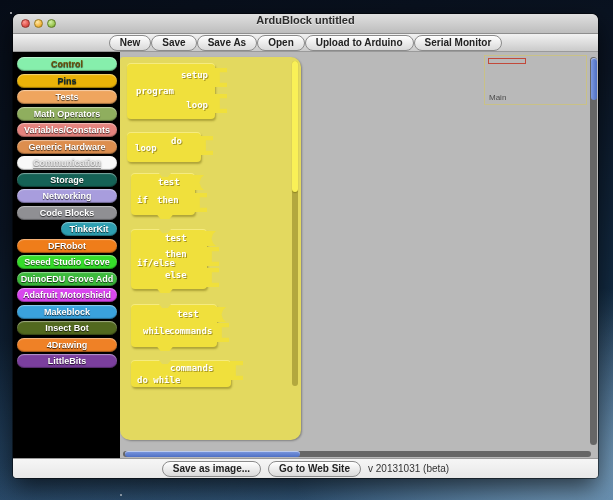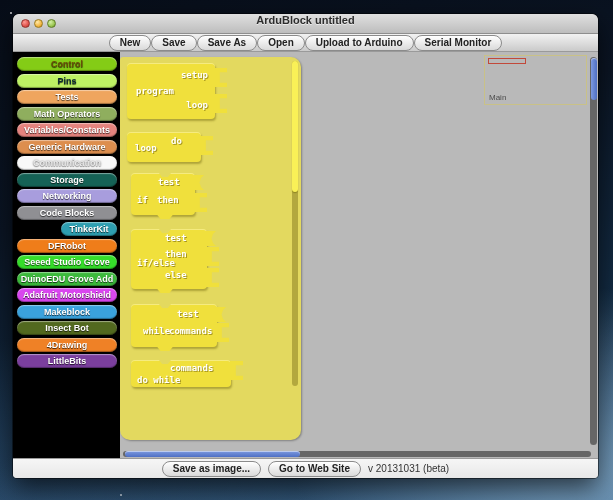--- a/index.html
+++ b/index.html
@@ -164,40 +164,40 @@
     <button class="pill-btn">Save</button>
     <button class="pill-btn">Save As</button>
     <button class="pill-btn">Open</button>
     <button class="pill-btn">Upload to Arduino</button>
     <button class="pill-btn">Serial Monitor</button>
   </div>
 
   <div class="content">
 
     <div class="sidebar">
-        <div class="cat" style="background: #84cc16; text-align: right;">
+        <div class="cat" style="background: #86efac; text-align: right;">
           <span style="color: rgb(107, 78, 7);">Control</span>
         </div>
-        <div class="cat" style="background: #bef264;">
+        <div class="cat" style="background: #eab308;">
           <span style="color: rgb(11, 42, 51);">Pins</span>
         </div>
         <div class="cat" style="background: rgb(239, 165, 94);">
           <span>Tests</span>
         </div>
         <div class="cat" style="background: rgb(143, 174, 94);">
           <span>Math Operators</span>
         </div>
         <div class="cat" style="background: rgb(228, 131, 126);">
           <span>Variables/Constants</span>
         </div>
         <div class="cat" style="background: rgb(221, 142, 78);">
           <span>Generic Hardware</span>
         </div>
         <div class="cat selected" style="background: rgb(248, 248, 248);">
-          <span style="color: rgb(233, 233, 233);">Communication</span>
+          <span style="color: rgb(233, 233, 233); text-decoration: underline;">Communication</span>
         </div>
         <div class="cat" style="background: rgb(21, 98, 86);">
           <span>Storage</span>
         </div>
         <div class="cat" style="background: rgb(168, 157, 221);">
           <span>Networking</span>
         </div>
         <div class="cat" style="background: rgb(143, 143, 147);">
           <span>Code Blocks</span>
         </div>

